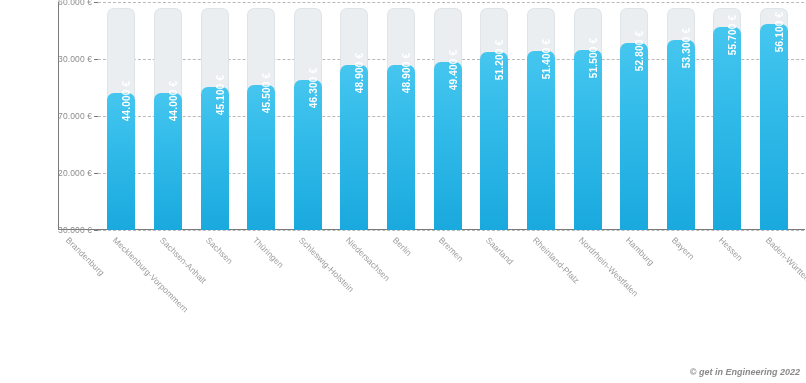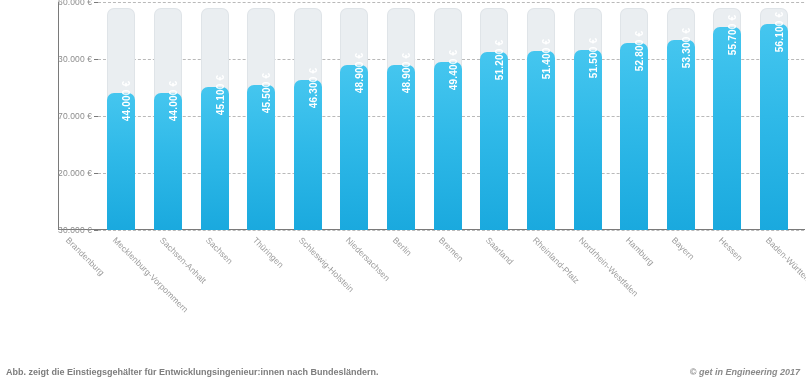--- a/index.html
+++ b/index.html
@@ -314,17 +314,16 @@
       <div class="catlabel" style="left: 432.938px;">Saarland</div>
       <div class="catlabel" style="left: 479.562px;">Rheinland-Pfalz</div>
       <div class="catlabel" style="left: 526.188px;">Nordrhein-Westfalen</div>
       <div class="catlabel" style="left: 572.812px;">Hamburg</div>
       <div class="catlabel" style="left: 619.438px;">Bayern</div>
       <div class="catlabel" style="left: 666.062px;">Hessen</div>
       <div class="catlabel" style="left: 712.688px;">Baden-Württemberg</div>
     </div>
 
   <div class="footer">
-    <div class="footer-note">Abb. zeigt die Einstiegsgehälter für Entwicklungsingenieur:innen nach Bundesländern.</div>
-    <div class="footer-credit">© get in Engineering 2017</div>
+    <div class="footer-credit">© get in Engineering 2022</div>
   </div>
 
 </div>
 
 </body></html>

